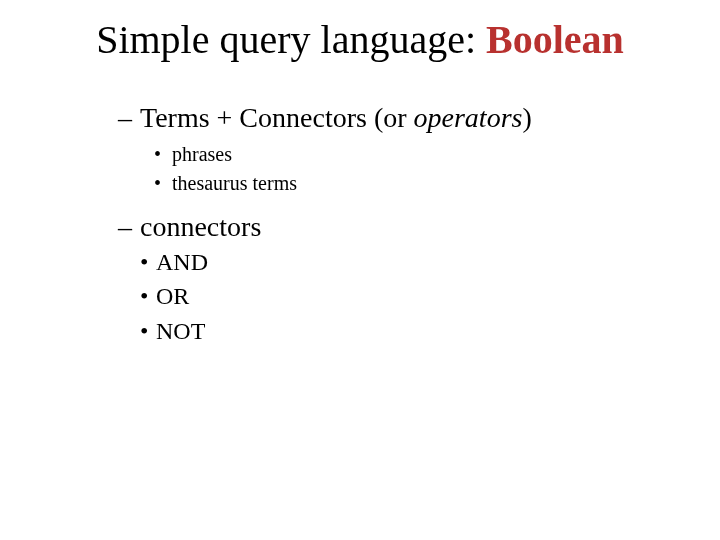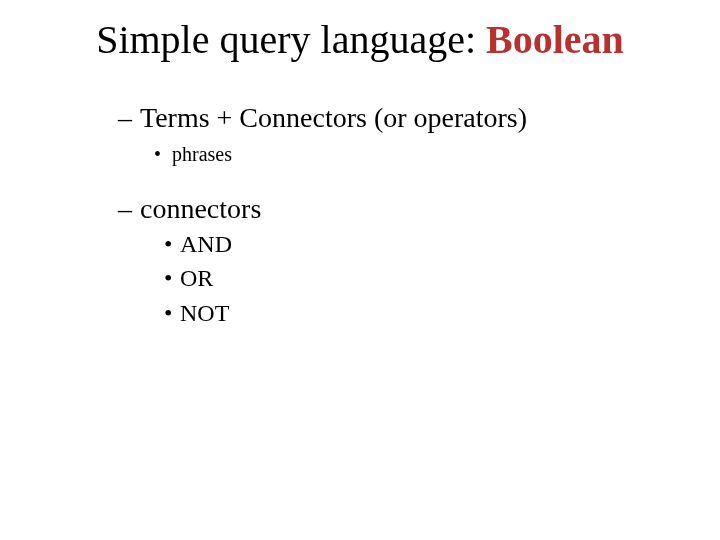--- a/index.html
+++ b/index.html
@@ -48,30 +48,30 @@
     margin-left: 36px;
     font-size: 20px;
     line-height: 1.35;
   }
   .sub1 .dot {
     display: inline-block;
     width: 18px;
   }
   .sub2 {
     margin-top: 2px;
-    margin-left: 46px;
+    margin-left: 22px;
     font-size: 24px;
     line-height: 1.35;
   }
   .sub2 .dot {
     display: inline-block;
     width: 16px;
   }
   .block { margin-bottom: 2px; }
-  .operators-word { }
+  .operators-word { font-style: italic; }
 </style>
 </head>
 <body>
 
 <div class="slide">
 
   <div class="title">
     <span class="t-black">Simple query language: </span><span class="t-red">Boolean</span>
   </div>
 
@@ -80,23 +80,26 @@
 
     <div class="dash-item block">
       <span class="dash">–</span><span>Terms + Connectors (or </span><span class="operators-word">operators</span><span>)</span>
     </div>
 
 
     <div class="sub1">
       <div class="block">
         <span class="dot">•</span><span>phrases</span>
       </div>
+      <div class="block">
+        <span class="dot">•</span><span>thesaurus terms</span>
+      </div>
     </div>
 
-    <div class="dash-item block" style="margin-top:23px">
+    <div class="dash-item block" style="margin-top:12px">
       <span class="dash">–</span><span>connectors</span>
     </div>
 
     <div class="sub2">
       <div class="block">
         <span class="dot">•</span><span>AND</span>
       </div>
       <div class="block">
         <span class="dot">•</span><span>OR</span>
       </div>

